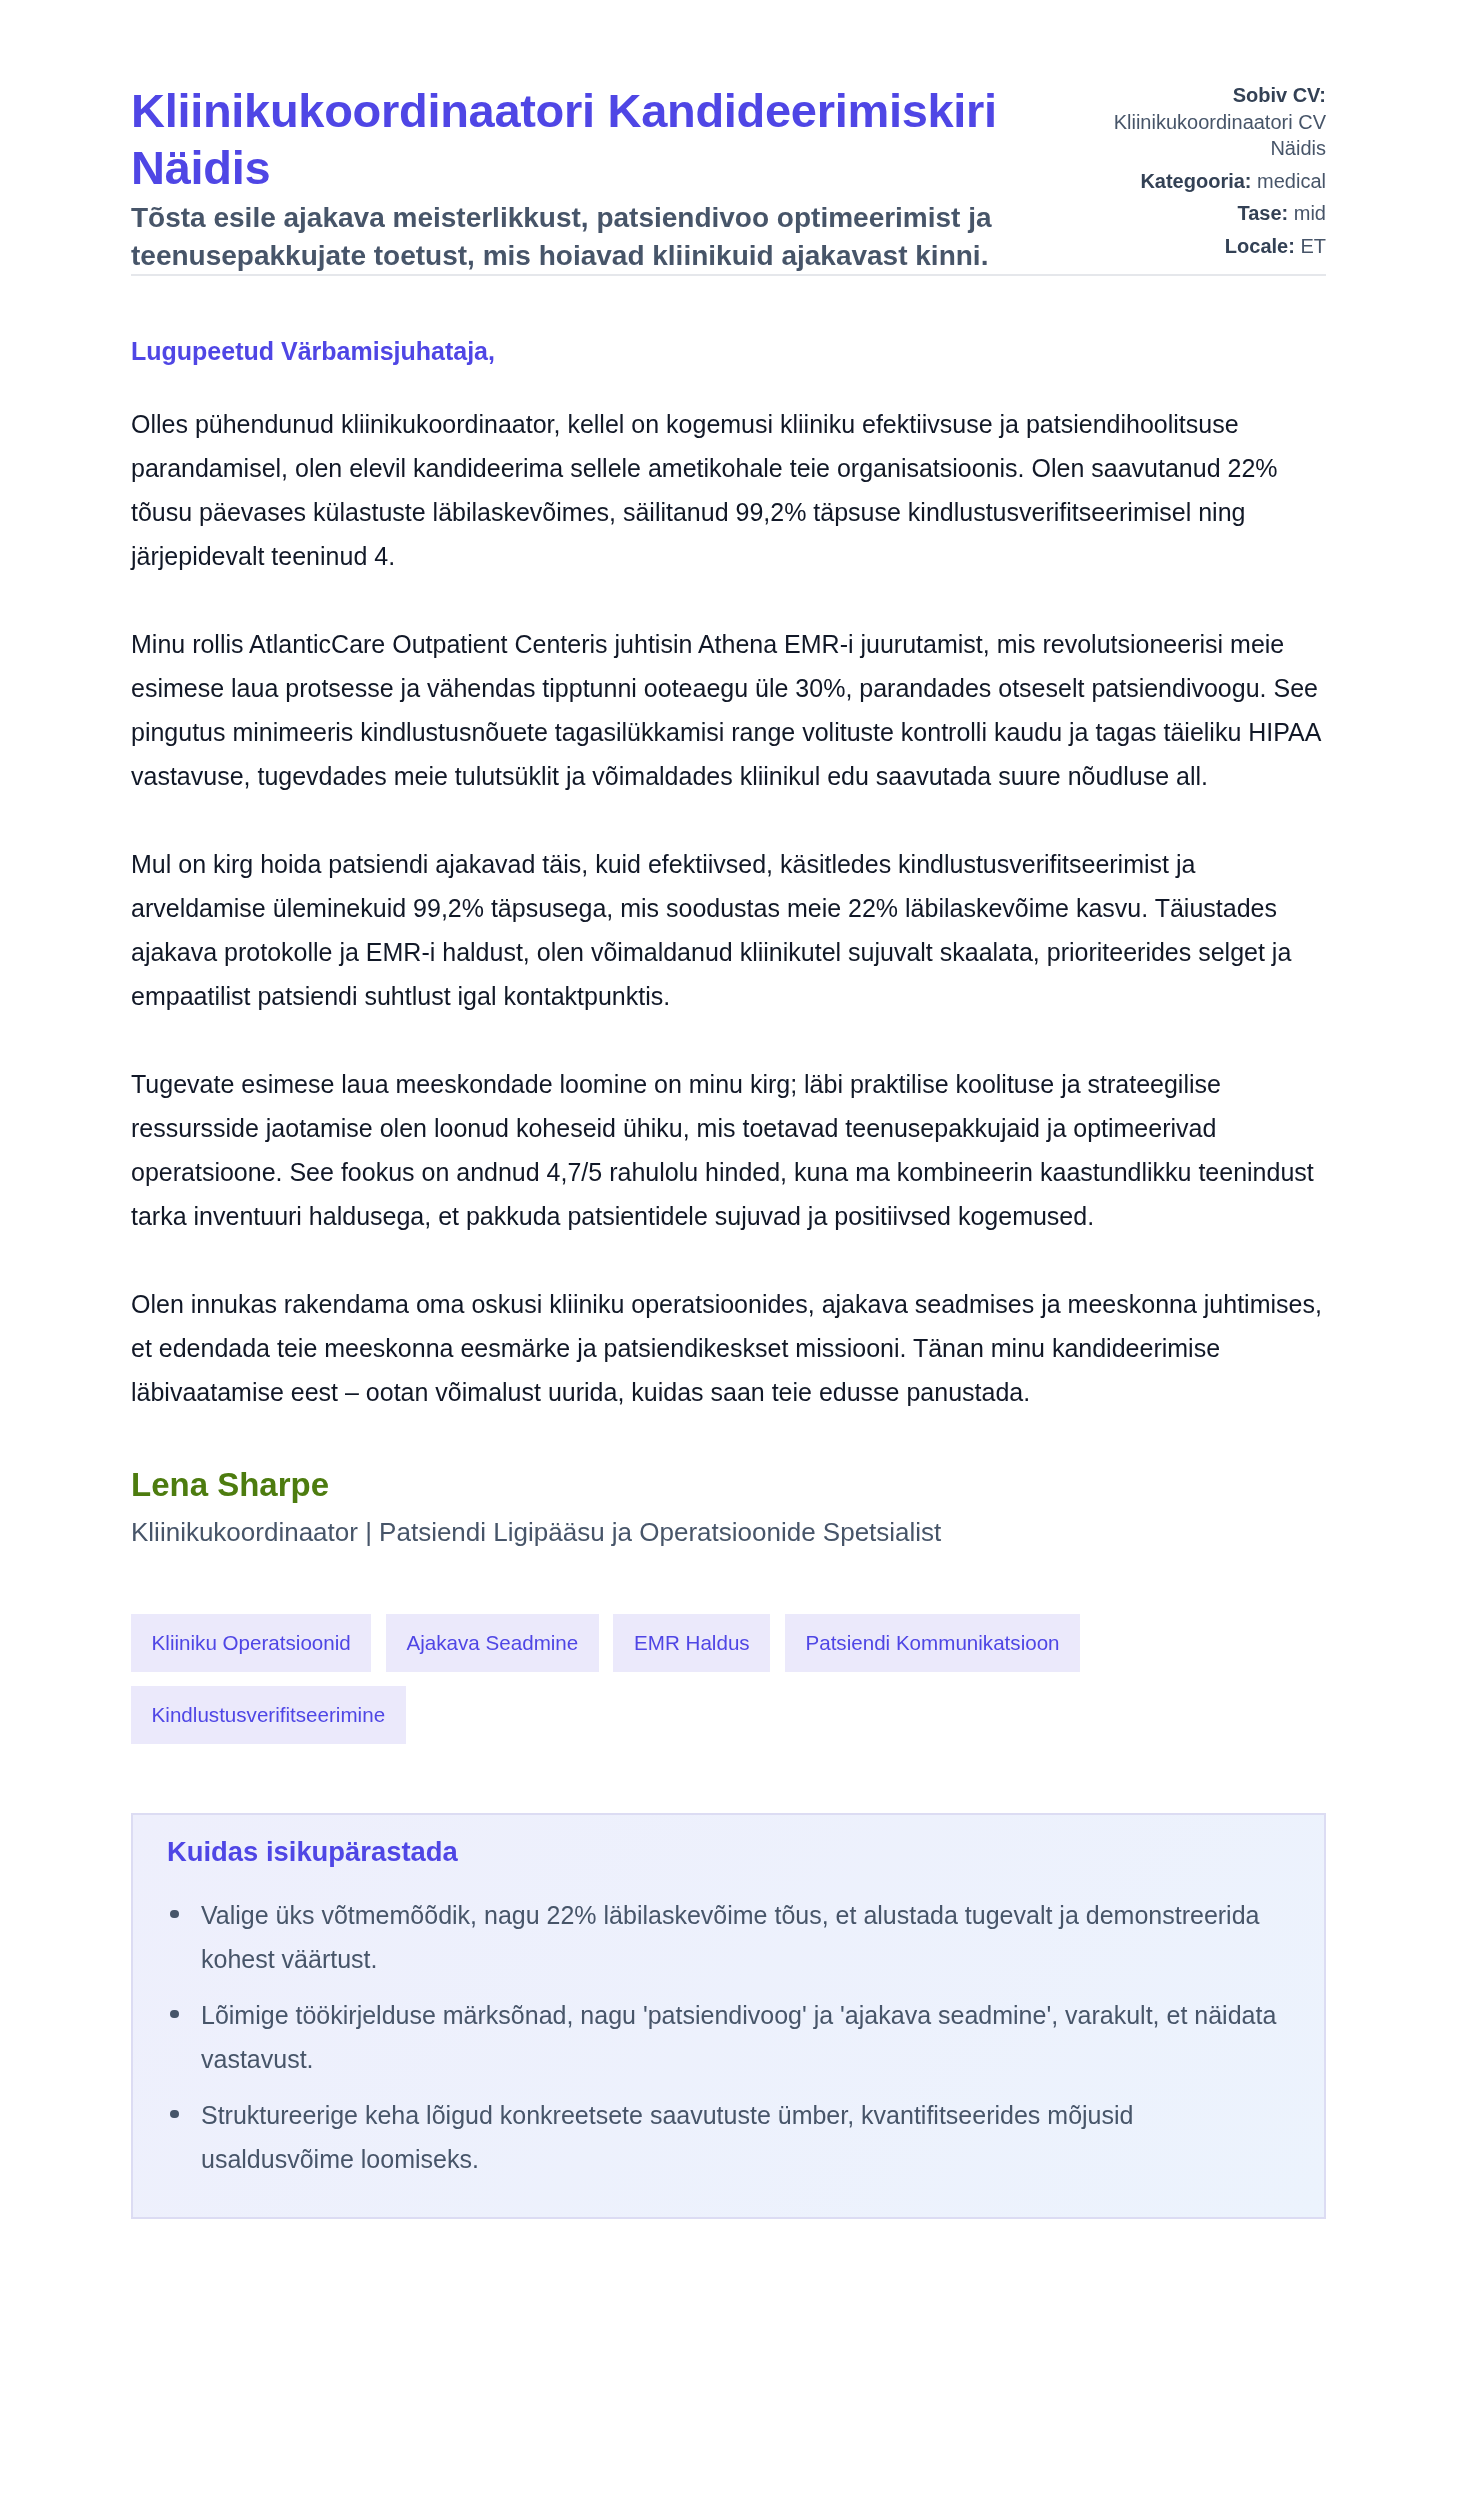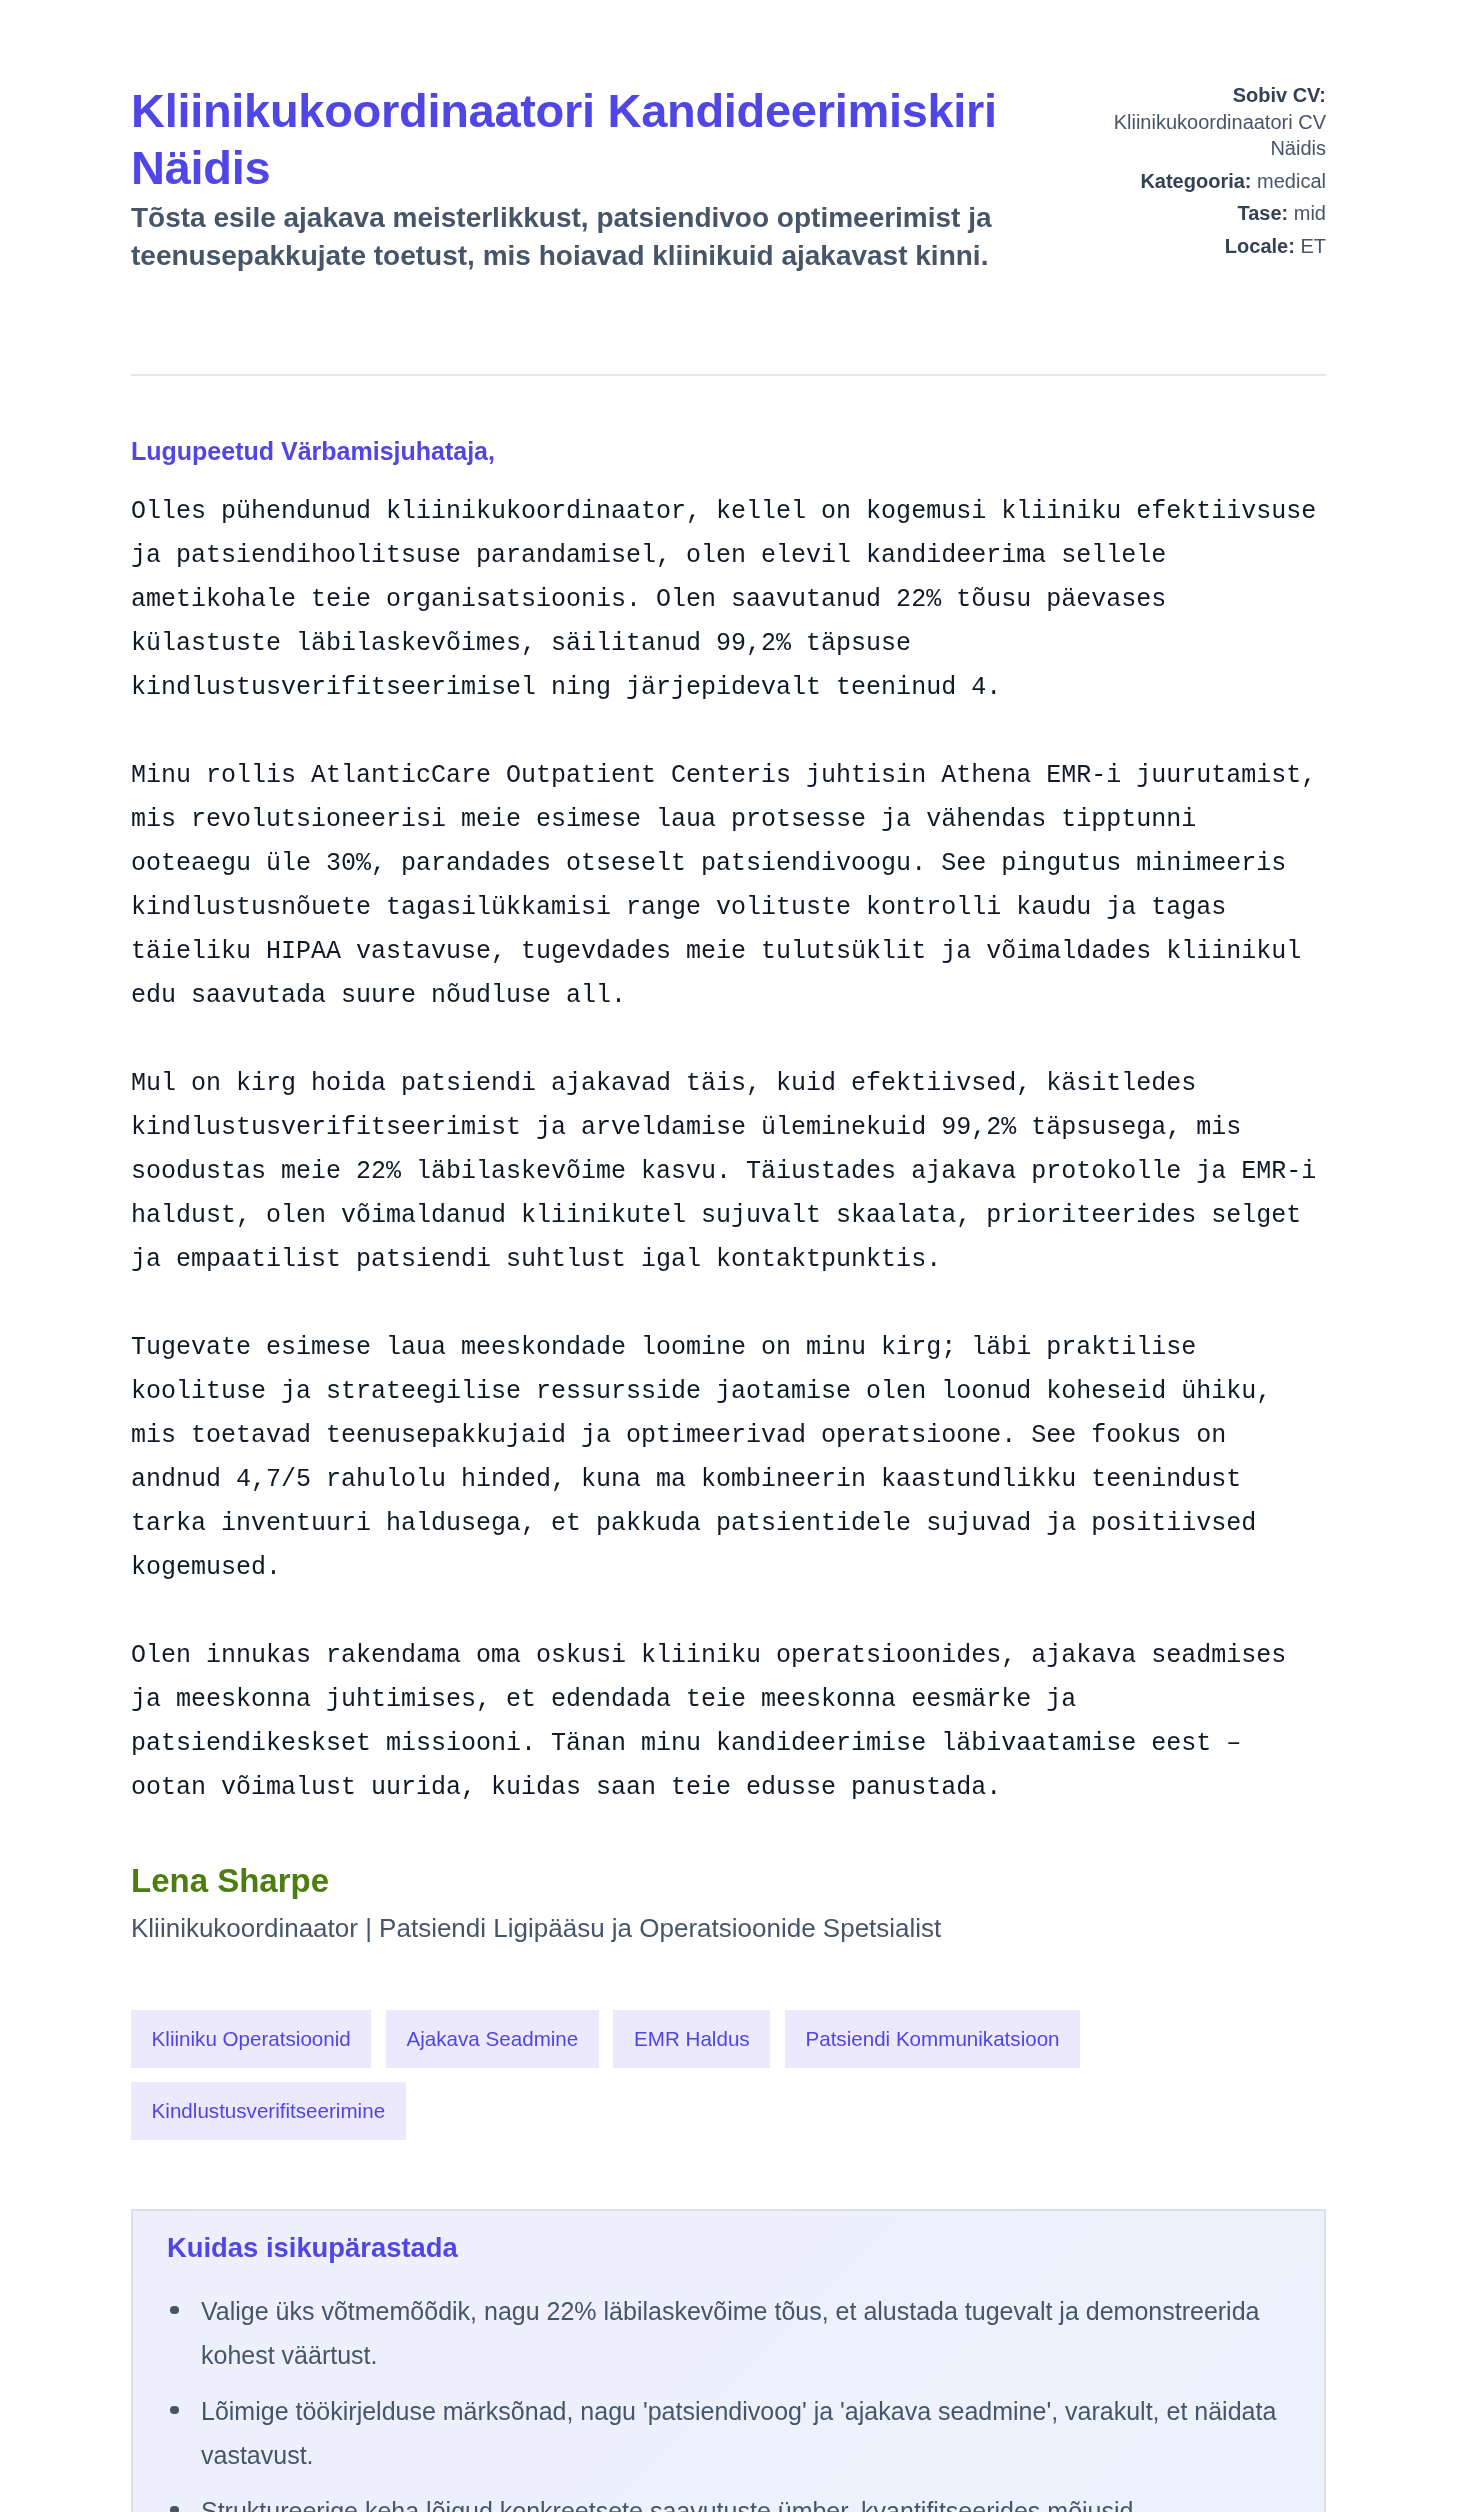--- a/index.html
+++ b/index.html
@@ -1,29 +1,29 @@
 <!DOCTYPE html>
 <html style="font-size:13.7px"><head>
 <meta charset="utf-8">
 <style>
   * { box-sizing: border-box; margin: 0; padding: 0; }
   html, body { width: 1458px; height: 2512px; background: #ffffff; }
   body { font-family: "Liberation Sans", "DejaVu Sans", sans-serif; color: #111827; position: relative; }
   .page { position: absolute; left: 131px; top: 0; width: 1195px; }
 
-  .header { position: relative; padding-top: 82px; height: 376px; border-bottom: 2.6px solid #e5e7eb; }
+  .header { position: relative; padding-top: 82px; height: 276px; border-bottom: 2.6px solid #e5e7eb; }
   .header-left { width: 952px; }
   .title { font-size: 47px; line-height: 57px; font-weight: 700; color: #4f46e5; letter-spacing: -0.3px; }
   .subtitle { font-size: 28px; line-height: 38px; font-weight: 700; color: #475569; margin-top: 3.4px; }
   .meta { position: absolute; right: 0; top: 82px; width: 223px; text-align: right; font-size: 20px; line-height: 26.6px; color: #475569; }
   .meta .row { margin-bottom: 6px; }
   .meta .label { font-weight: 700; color: #334155; }
 
   .greeting { margin-top: 58px; font-size: 25px; line-height: 34px; font-weight: 700; color: #4f46e5; }
-  .body-text { margin-top: 22px; font-family: Liberation Mono, monospace; }
+  .body-text { margin-top: 34px; }
   .para { font-size: 25px; line-height: 44px; color: #111827; margin-bottom: 44px; }
 
   .sig-name { margin-top: 54px; font-size: 33px; line-height: 34px; font-weight: 700; color: #4d7c0f; }
   .sig-title { margin-top: 12px; font-size: 26px; line-height: 36px; color: #475569; }
 
   .tags { margin-top: 64px; display: flex; flex-wrap: wrap; gap: 13.7px 14.6px; width: 1115px; }
   .tag { height: 58px; padding: 0 20.6px; background: #ebe9fb; color: #4f46e5; font-size: 20.6px; line-height: 58px; font-weight: 500; text-align: center; }
 
   .tips { margin-top: 69px; width: 1195px; border: 2.6px solid #dcdcf3; background: linear-gradient(135deg, #eeeffc 0%, #ecf3fd 100%); padding: 20px 34px 36px 34px; }
   .tips-title { font-size: 27.4px; line-height: 34px; font-weight: 700; color: #4f46e5; }

